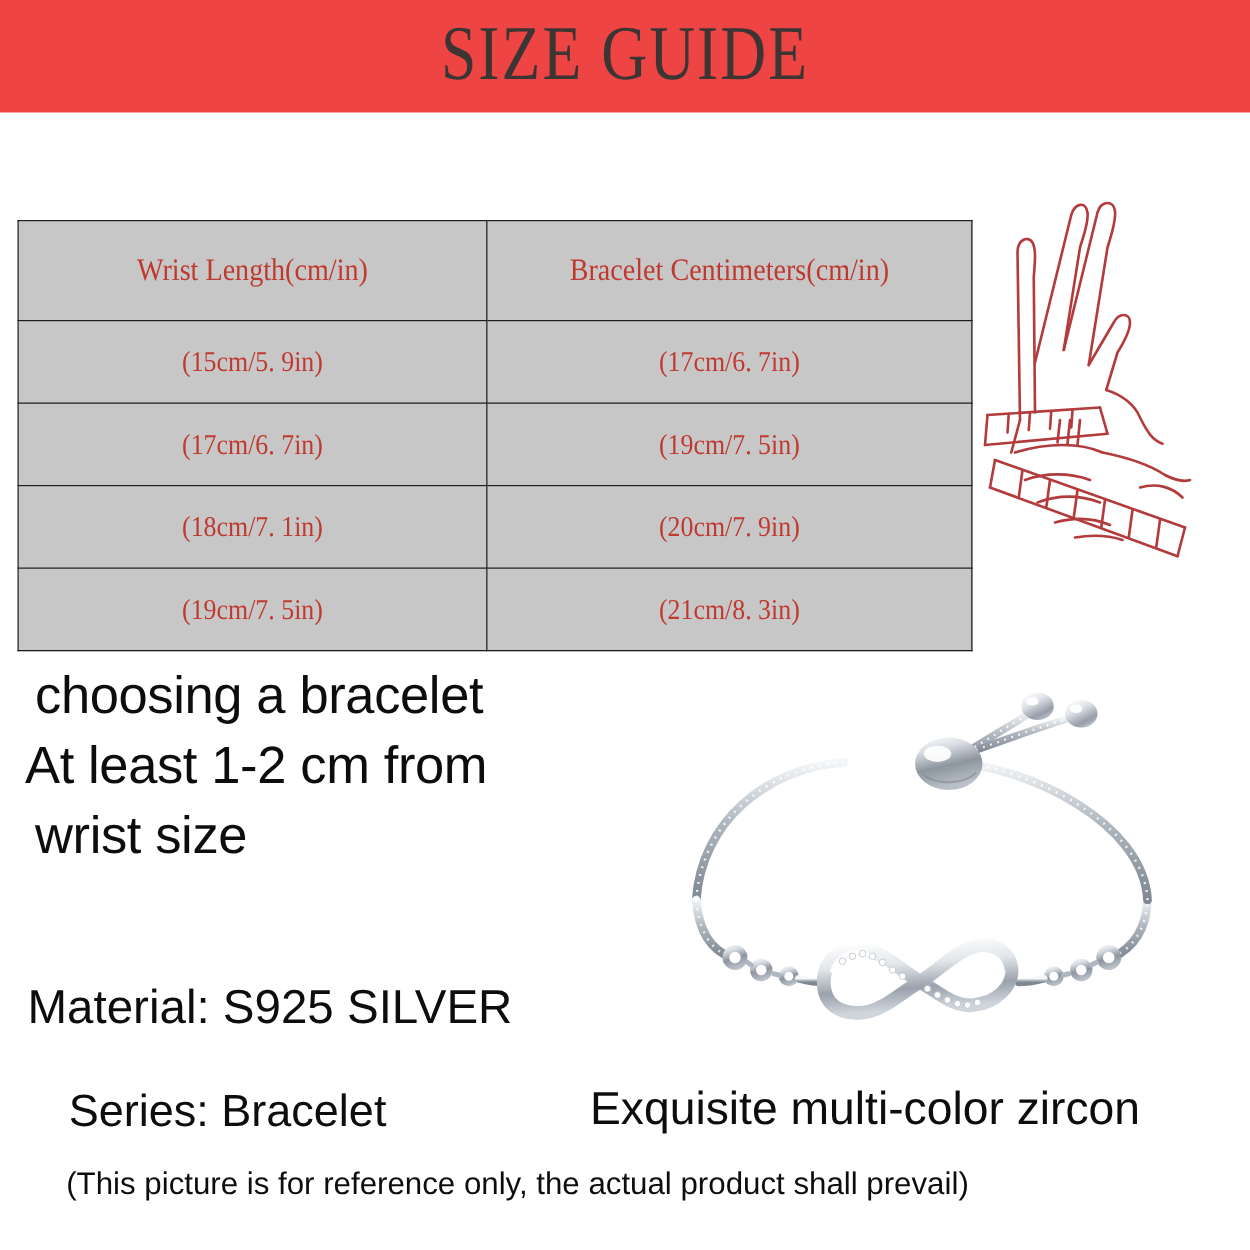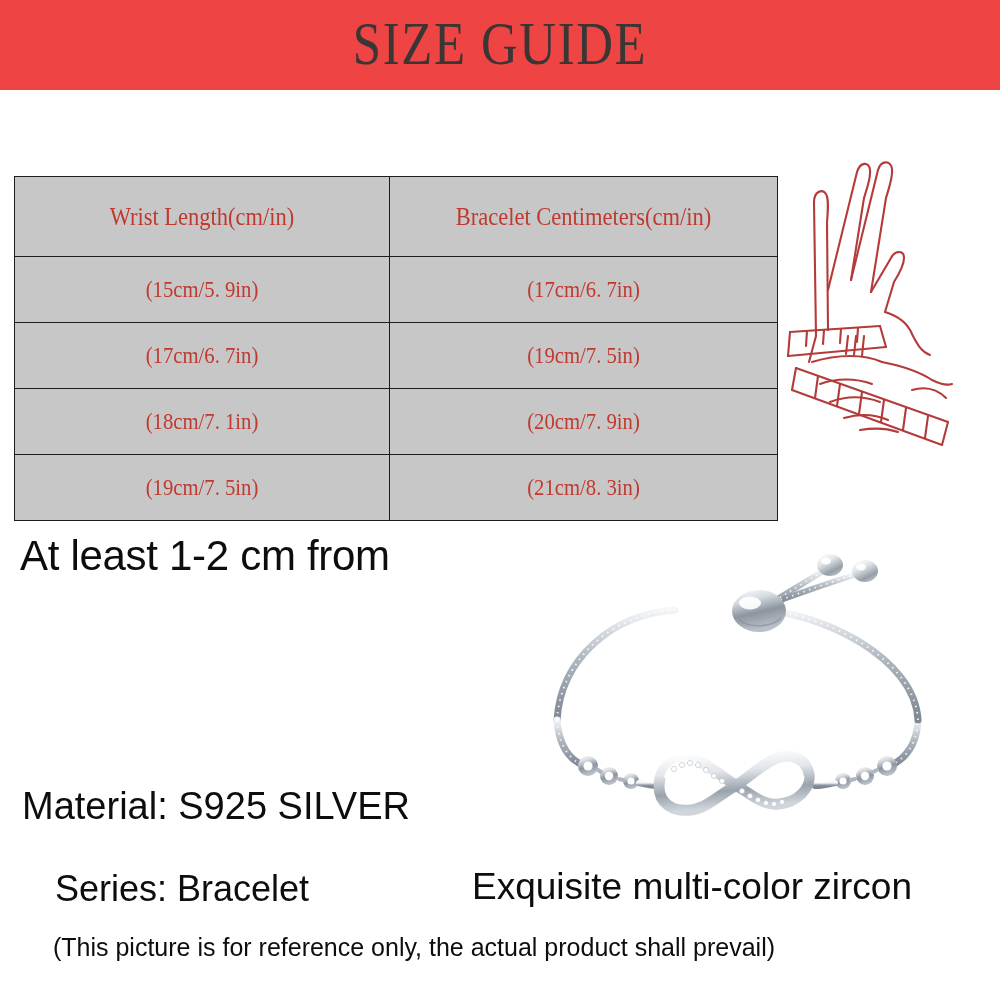--- a/index.html
+++ b/index.html
@@ -253,21 +253,23 @@
       <path d="M132,260 L129,282"></path>
       <path d="M154,268 L151,290"></path>
       <path d="M176,276 L173,298"></path>
 
       <path d="M160,250 C174,246 186,250 194,258"></path>
     </g>
   </svg>
 </div>
 
 <div id="recommendation-block">
+  <span class="rec-line indent">choosing a bracelet</span>
   <span class="rec-line">At least 1-2 cm from</span>
+  <span class="rec-line indent">wrist size</span>
 </div>
 
 <div id="material-line">Material:  S925 SILVER</div>
 <div id="series-line">Series: Bracelet</div>
 <div id="zircon-line">Exquisite multi-color zircon</div>
 <div id="disclaimer-line">(This picture is for reference only, the actual product shall prevail)</div>
 
 <div id="bracelet-photo">
   <svg viewBox="0 0 465 300" width="465" height="300">
     <defs>

